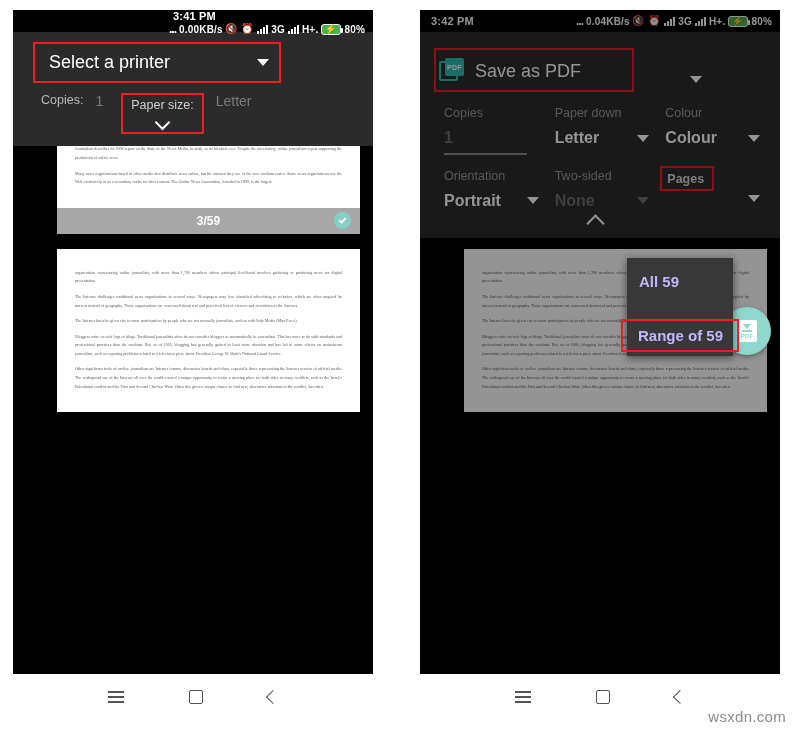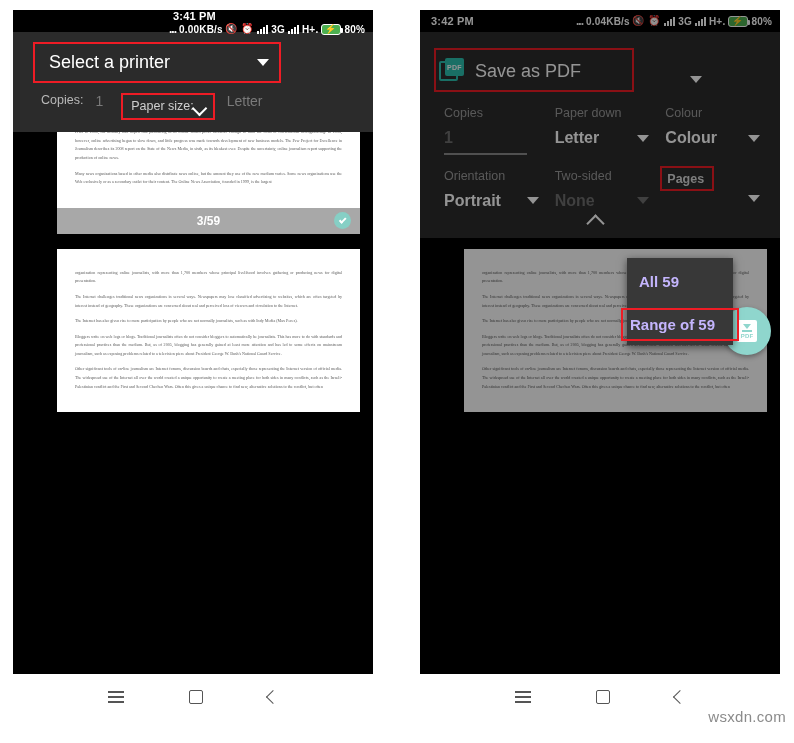--- a/index.html
+++ b/index.html
@@ -107,21 +107,21 @@
     align-items: flex-start;
     margin: 10px 0 0 28px;
     gap: 12px;
   }
   .sub-label { font-size: 12.5px; color: #b9b9b9; }
   .sub-value { font-size: 14px; color: #7a7a7a; }
   .paper-box {
     border: 2.5px solid #ee1c25;
     padding: 3px 8px 4px 8px;
     display: flex;
-    flex-direction: row;
+    flex-direction: column;
     align-items: center;
     margin-left: 6px;
   }
   .paper-box .sub-label { color:#cfcfcf; }
   .chev-down {
     margin-top: 5px;
     width: 11px; height: 11px;
     border-right: 2.5px solid #ffffff;
     border-bottom: 2.5px solid #ffffff;
     transform: rotate(45deg);
@@ -232,22 +232,22 @@
     padding: 6px 0 4px 0;
   }
   .dd-item {
     font-size: 15px;
     font-weight: bold;
     color: #c4b5fd;
     padding: 9px 0 9px 12px;
   }
   .dd-item.selected {
     border: 2.5px solid #ee1c25;
-    padding: 6px 2px 6px 7px;
-    margin: 9px -6px 0 -6px;
+    padding: 6px 2px 6px 15px;
+    margin: 20px -6px 0 -6px;
   }
 
   
   .fab {
     position: absolute;
     right: 9px;
     top: 297px;
     width: 48px; height: 48px;
     border-radius: 50%;
     background: #8fd6cd;

